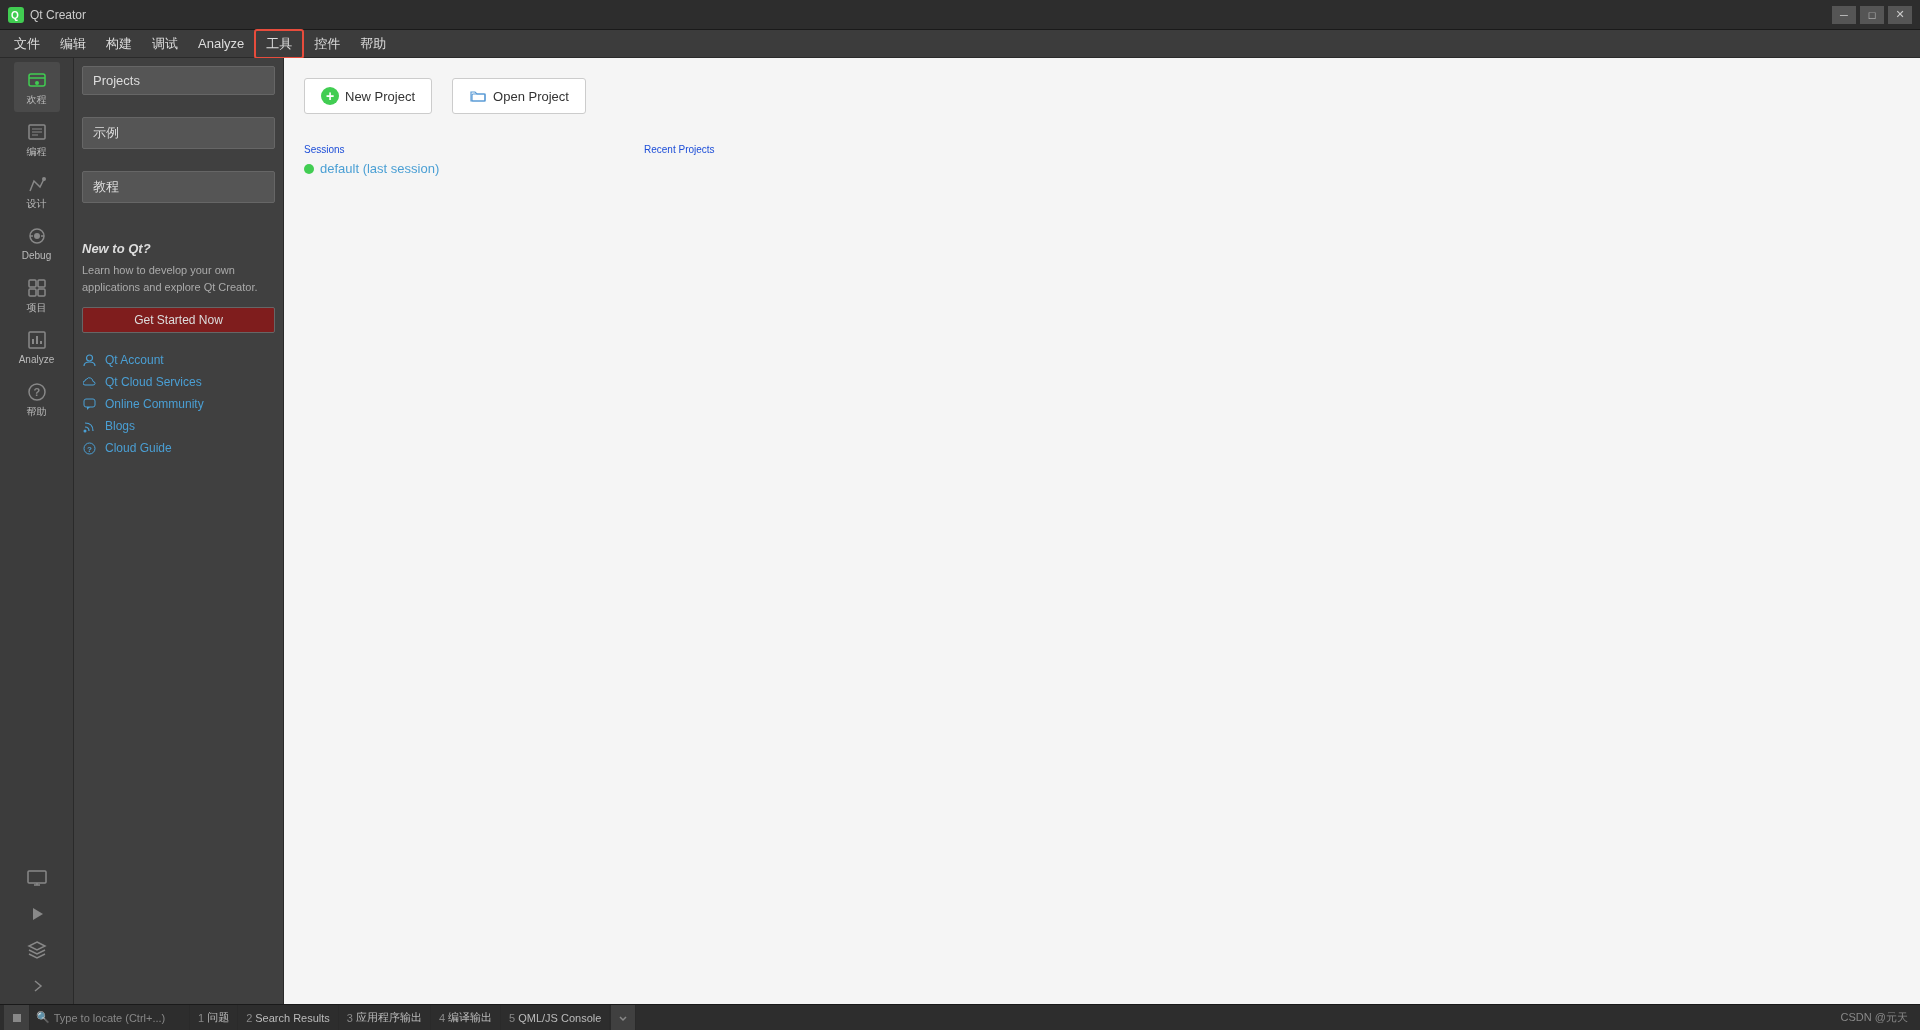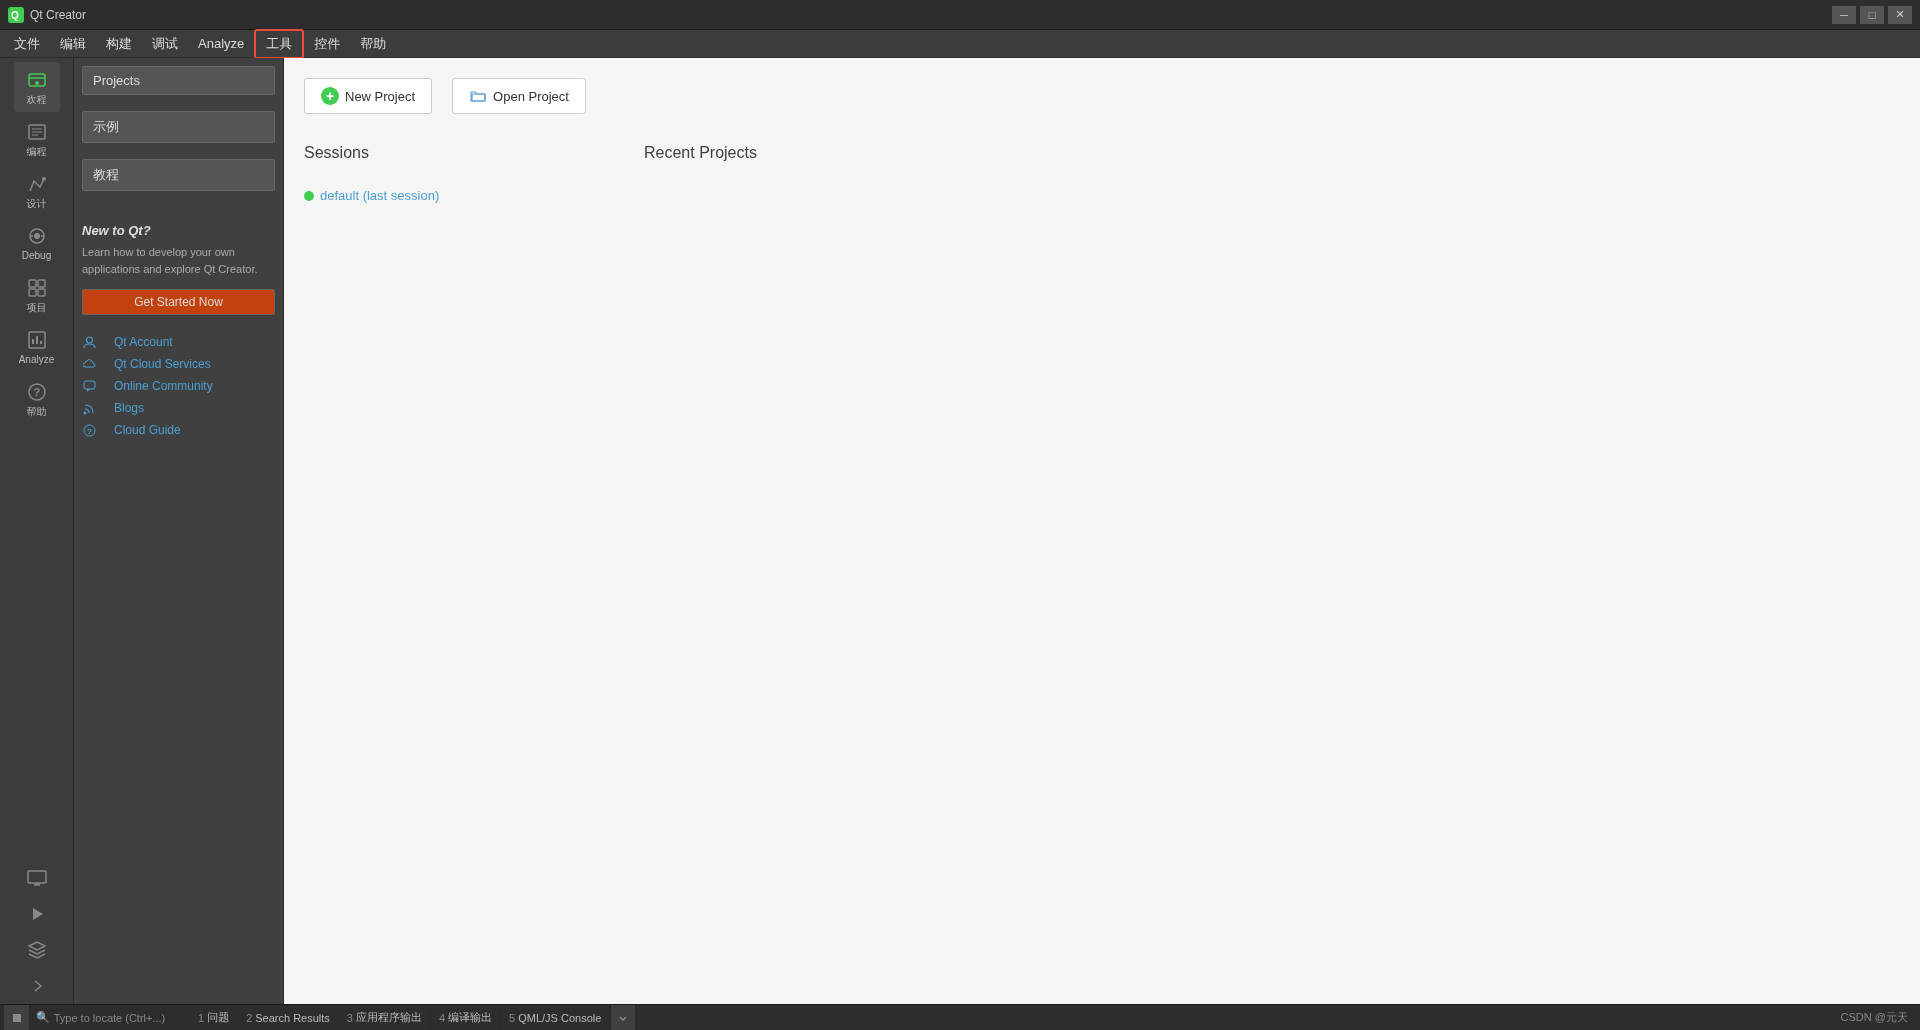--- a/index.html
+++ b/index.html
@@ -142,21 +142,21 @@
     .panel-btn {
       display: block;
       width: 100%;
       padding: 6px 10px;
       background: #555;
       border: 1px solid #666;
       color: #ddd;
       text-align: left;
       font-size: 13px;
       cursor: pointer;
-      margin-bottom: 16px;
+      margin-bottom: 22px;
       border-radius: 2px;
     }
 
     .new-to-qt {
       margin-top: 16px;
     }
     .new-to-qt-title {
       font-size: 13px;
       color: #ddd;
       margin-bottom: 6px;
@@ -166,34 +166,34 @@
     .new-to-qt-desc {
       font-size: 11px;
       color: #aaa;
       line-height: 1.5;
       margin-bottom: 12px;
     }
     .get-started-btn {
       display: block;
       width: 100%;
       padding: 5px 10px;
-      background: #c2410c;
+      background: #7f1d1d;
       border: 1px solid #666;
       color: #ddd;
       font-size: 12px;
       cursor: pointer;
       border-radius: 2px;
     }
 
     .links-section {
       margin-top: 16px;
     }
     .link-item {
       display: flex;
-      gap: 18px;
+      gap: 9px;
       padding: 4px 0;
       color: #4a9fd4;
       font-size: 12px;
       cursor: pointer;
     }
     .link-icon {
       width: 14px;
       height: 14px;
       display: flex;
       align-items: center;
@@ -249,23 +249,23 @@
       border-radius: 3px;
     }
 
     .content-columns {
       display: flex;
       gap: 40px;
     }
     .sessions-col { width: 300px; }
     .recent-col { flex: 1; }
     .col-title {
-      font-size: 16px;
-      color: #404040;
-      margin-bottom: 24px;
+      font-size: 10px;
+      color: #1d4ed8;
+      margin-bottom: 4px;
     }
     .session-item {
       display: flex;
       align-items: center;
       gap: 6px;
       color: #4a9fd4;
       font-size: 13px;
       cursor: pointer;
       padding: 2px 0;
       text-align: right;

